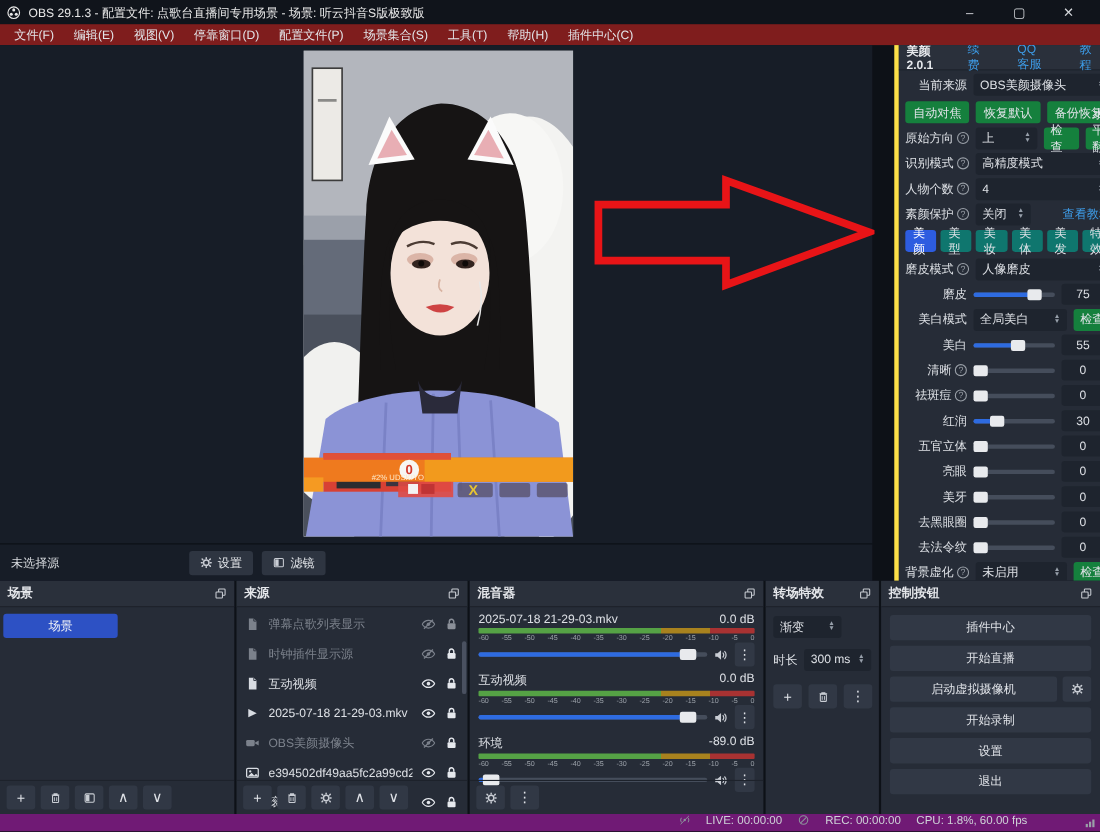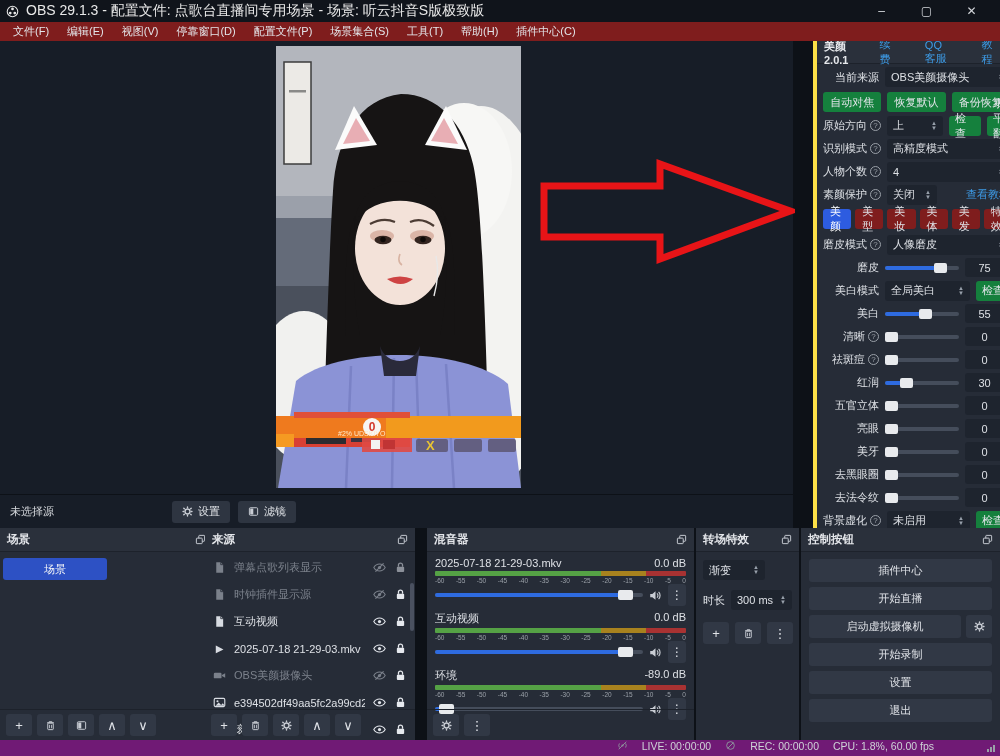--- a/index.html
+++ b/index.html
@@ -2,21 +2,21 @@
 <html><head>
 <meta charset="utf-8">
 <style>
   * { margin:0; padding:0; box-sizing:border-box; }
   html,body { width:1000px; height:756px; }
   body { font-family:"Liberation Sans","DejaVu Sans",sans-serif; background:#0d1117; color:#dde0e5; font-size:11px; overflow:hidden; position:relative; }
   .abs { position:absolute; }
 
   
   .titlebar { left:0; top:0; width:1000px; height:22px; background:#10141b; display:flex; align-items:center; padding:0 6px; gap:7px; }
-  .title-text { font-size:14px; color:#e8e8e8; flex:1; white-space:nowrap; }
+  .title-text { font-size:11px; color:#e8e8e8; flex:1; white-space:nowrap; }
   .win-btns { display:flex; gap:0; }
   .win-btn { width:45px; height:22px; display:flex; align-items:center; justify-content:center; color:#d5d8dc; font-size:12px; }
   .menubar { left:0; top:22px; width:1000px; height:19px; background:#7f1d1d; display:flex; align-items:center; padding:0 4px; }
   .menu-item { padding:0 9px; height:19px; display:flex; align-items:center; color:#e3e5e9; }
 
   
   .central { left:0; top:41px; width:793px; height:453px; background:#171d27; }
   .video { position:absolute; left:276px; top:5px; width:245px; height:442px; overflow:hidden; background:#b3b6bd; }
   .context-bar { left:0; top:494px; width:793px; height:34px; background:#171d27; border-top:1px solid #0d1117; display:flex; align-items:center; padding:0 10px; }
   .context-label { color:#d7dade; margin-right:118px; }
@@ -24,21 +24,21 @@
 
   
   .dock { background:#262c37; overflow:hidden; }
   .dock-header { height:24px; background:#2a303b; display:flex; align-items:center; justify-content:space-between; padding:0 7px; border-bottom:1px solid #1d222b; }
   .dock-title { font-weight:bold; font-size:11.5px; color:#e4e6ea; }
   .ic { width:13px; height:13px; display:block; color:#c9cdd4; }
   .ic-sm { width:11px; height:11px; }
   .dock-body { position:relative; }
 
   #dock-scenes   { left:0;   top:528px; width:213px; height:212px; }
-  #dock-sources  { left:205px; top:528px; width:210px; height:212px; }
+  #dock-sources  { left:215px; top:528px; width:210px; height:212px; }
   #dock-mixer    { left:427px; top:528px; width:267px; height:212px; }
   #dock-trans    { left:696px; top:528px; width:103px; height:212px; }
   #dock-controls { left:801px; top:528px; width:199px; height:212px; }
 
   .scene-item { margin:6px 0 0 3px; width:104px; height:22px; background:#2d51c4; border-radius:3px; display:flex; align-items:center; justify-content:center; color:#f0f2f6; }
   .dock-toolbar { position:absolute; left:0; bottom:0; width:100%; height:31px; display:flex; align-items:center; gap:5px; padding:0 6px; border-top:1px solid #1d222b; }
   .tool-btn { min-width:26px; height:22px; background:#313845; border-radius:3px; display:flex; align-items:center; justify-content:center; color:#dfe2e7; font-size:13px; padding:0 5px; }
 
   .src-row { height:27px; display:flex; align-items:center; padding:0 8px; gap:8px; }
   .src-label { flex:1; white-space:nowrap; overflow:hidden; font-size:11px; }
@@ -66,21 +66,21 @@
   
   #beauty { left:813px; top:41px; width:205px; height:487px; background:#262c37; border-left:4px solid #fde047; }
   .b-header { height:23px; display:flex; align-items:center; padding:0 7px; gap:8px; background:#2a303b; border-bottom:1px solid #1d222b; }
   .b-title { font-weight:bold; color:#e6e8ec; flex:1; }
   .b-link { color:#3d9be6;margin-left:23px; }
   .b-row { display:flex; align-items:center; height:23px; padding:0 8px 0 6px; gap:6px; }
   .b-label { flex:0 0 56px; display:flex; justify-content:flex-end; align-items:center; gap:3px; text-align:right; color:#dde0e5; white-space:nowrap; }
   .help { width:11px; height:11px; border:1px solid #9aa0a8; border-radius:50%; color:#9aa0a8; font-size:8px; display:flex; align-items:center; justify-content:center; flex:0 0 11px; }
   .b-btn { height:20px; background:#15803d; border-radius:3px; display:flex; align-items:center; justify-content:center; padding:0 6px; color:#e0e3e8; }
   .tab-row { display:flex; gap:4px; padding:3px 6px 4px 6px; }
-  .tab { height:20px; padding:0 7px; border-radius:3px; background:#7f1d1d; display:flex; align-items:center; color:#dfe2e7; }
+  .tab { height:20px; padding:0 7px; border-radius:3px; background:#0f766e; display:flex; align-items:center; color:#dfe2e7; }
   .tab.active { background:#2d5ce0; color:#fff;font-family:Liberation Mono, monospace; }
   .spin { flex:0 0 45px; height:19px; background:#1e242e; border-radius:3px; display:flex; align-items:center; padding:0 4px; }
   .spin-val { flex:1; text-align:center; }
   .sl-track { flex:1; height:4px; background:#454d5b; border-radius:2px; position:relative; }
   .sl-fill { height:4px; background:#2e6be0; border-radius:2px; }
   .sl-handle { position:absolute; top:-3px; width:13px; height:10px; background:#e8eaed; border-radius:2px; }
 
   
   .statusbar { left:0; top:740px; width:1000px; height:16px; background:#701a75; display:flex; align-items:flex-start; justify-content:flex-end; gap:14px; padding-right:66px; color:#ced2d7; font-size:10.5px; }
   .sig { position:absolute; right:5px; top:745px; display:flex; align-items:flex-end; gap:1px; }

